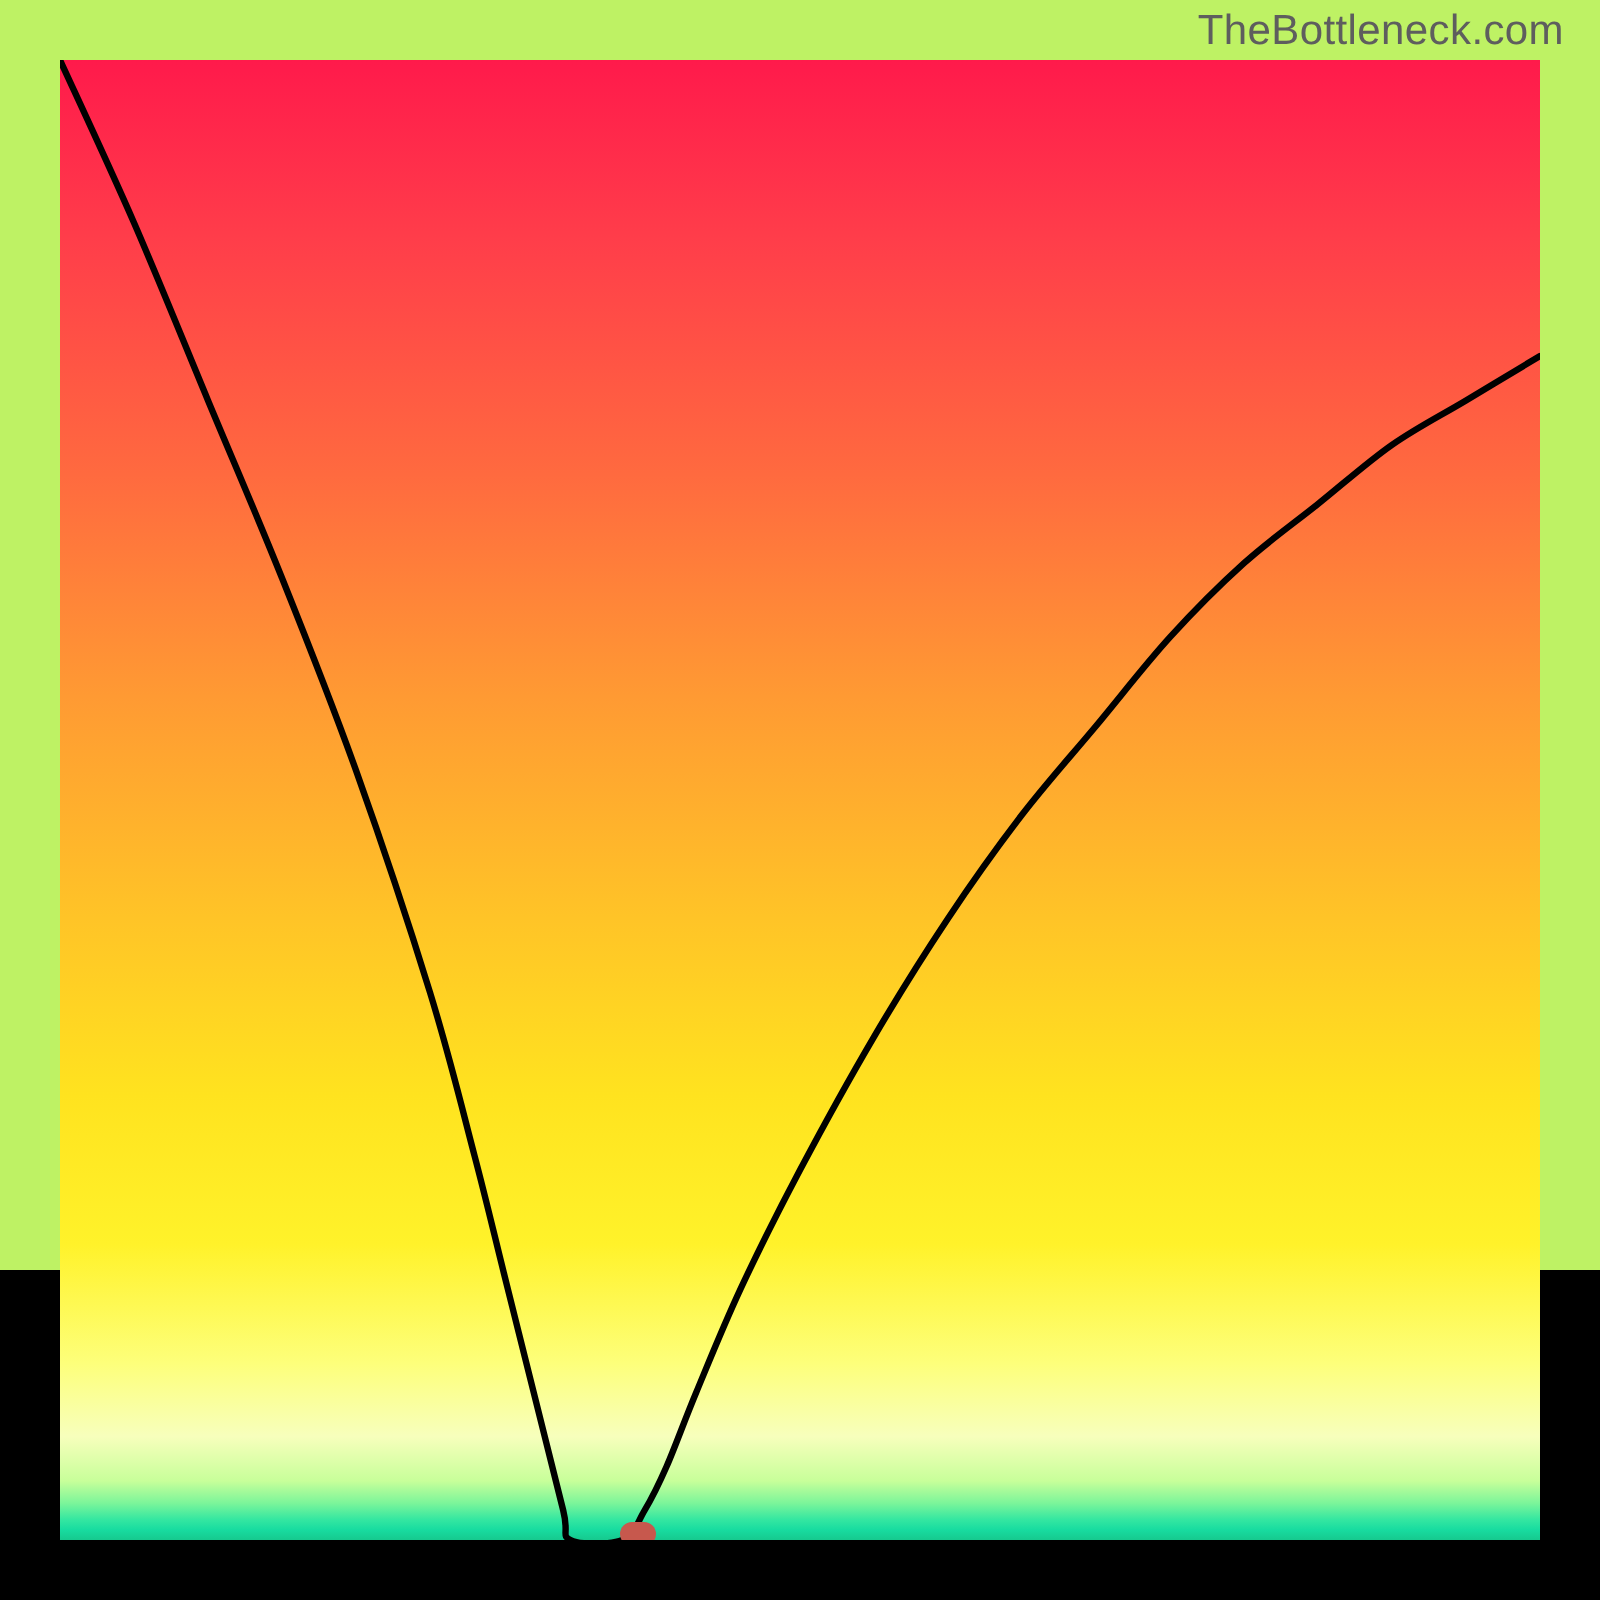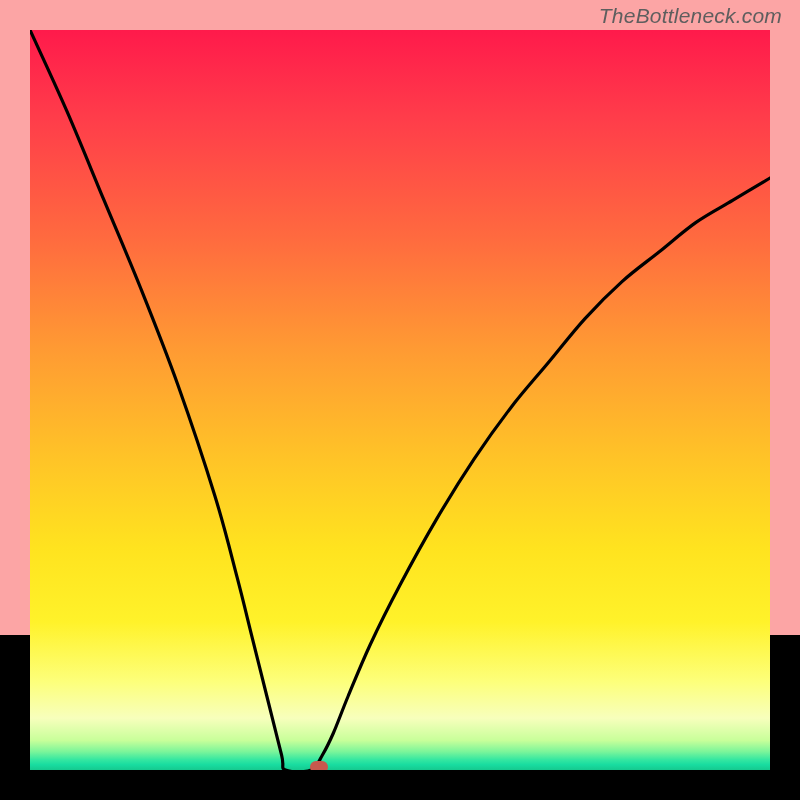--- a/index.html
+++ b/index.html
@@ -8,22 +8,21 @@
     width: 800px;
     height: 800px;
     overflow: hidden;
     background: #000;
     font-family: Arial, Helvetica, sans-serif;
   }
   .frame {
     position: relative;
     width: 800px;
     height: 635px;
-    background: #fca5a5;
-    font-style: italic;
+    background: #bef264;
   }
   .watermark {
     position: absolute;
     top: 4px;
     right: 18px;
     color: #5e5e5e;
     font-size: 21px;
     font-weight: 500;
     letter-spacing: 0.2px;
     z-index: 5;

